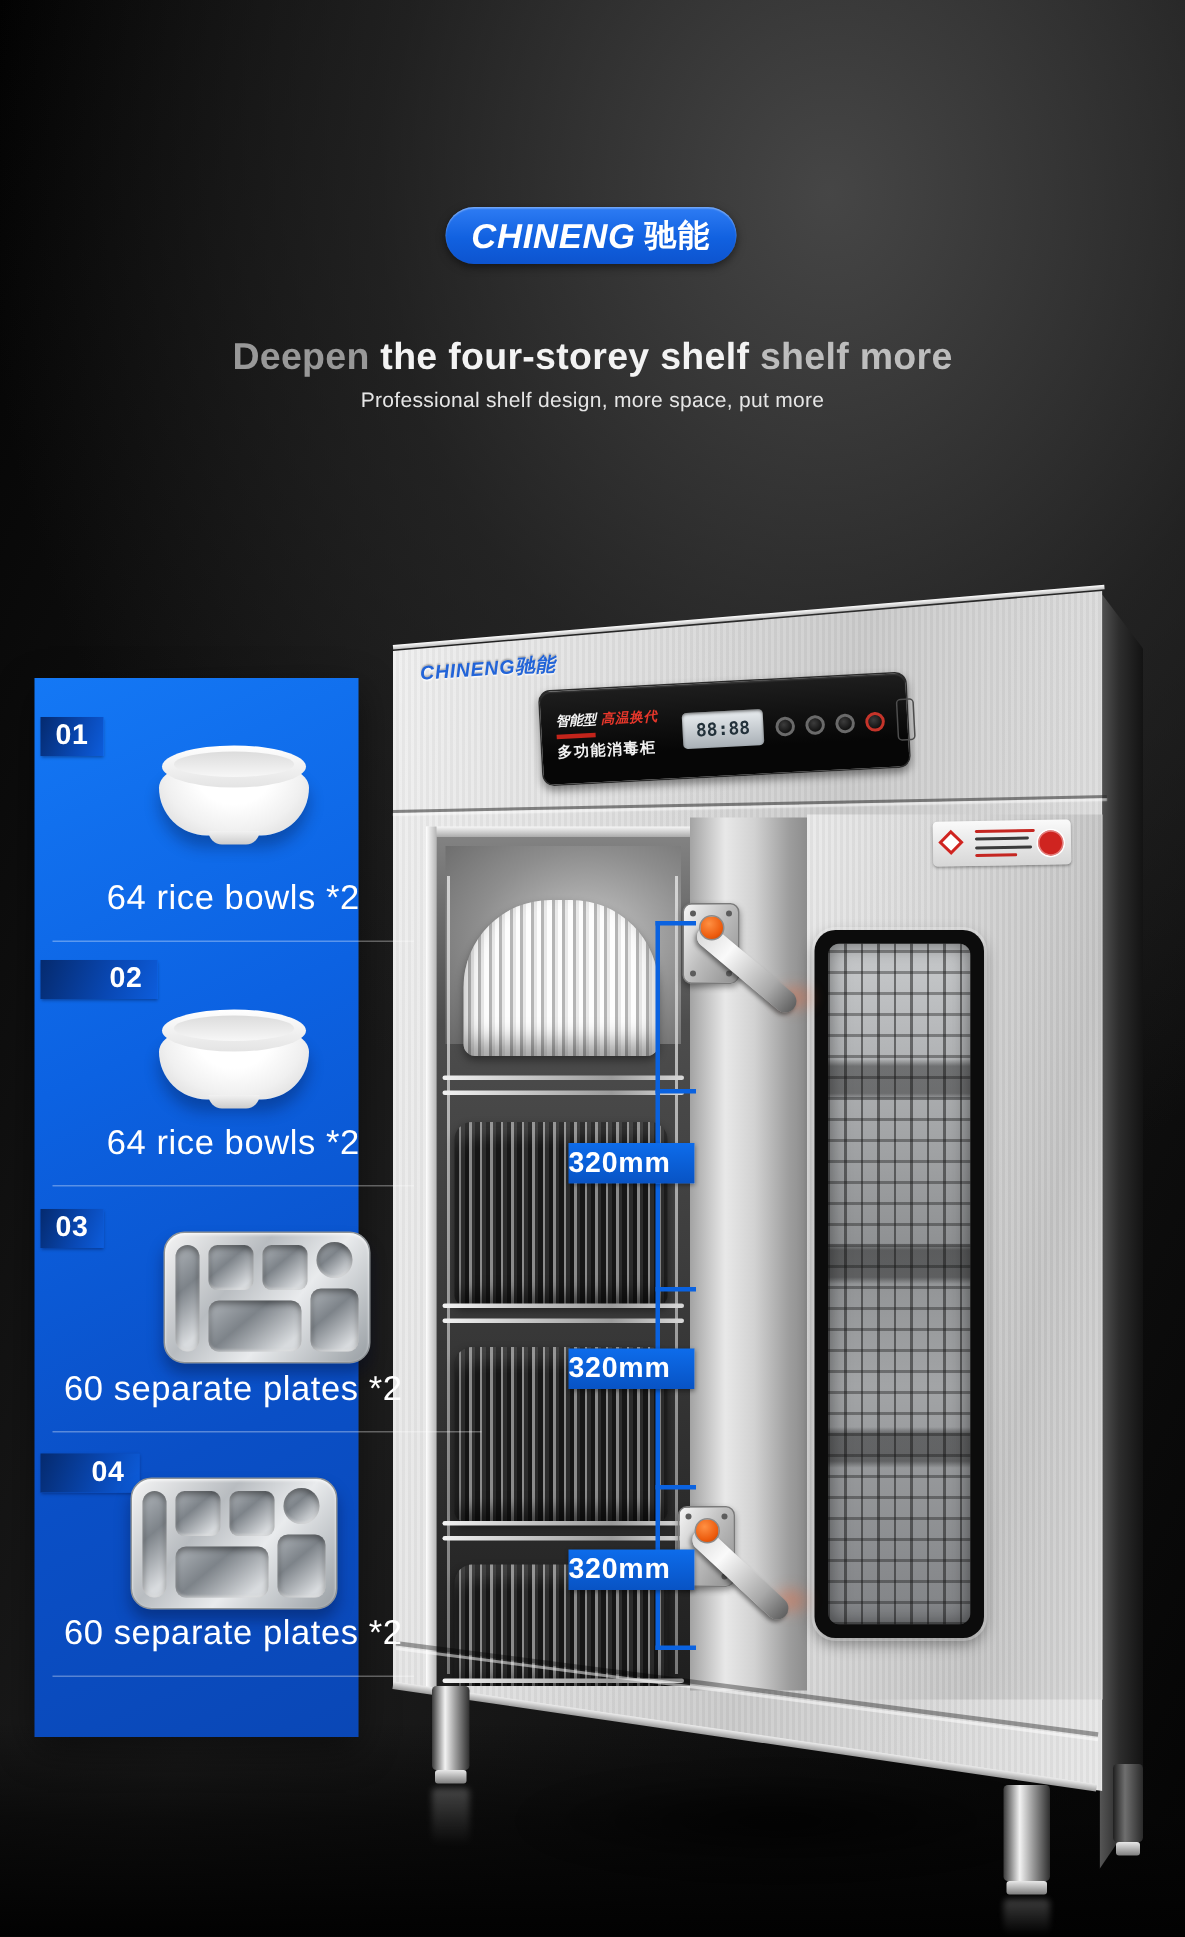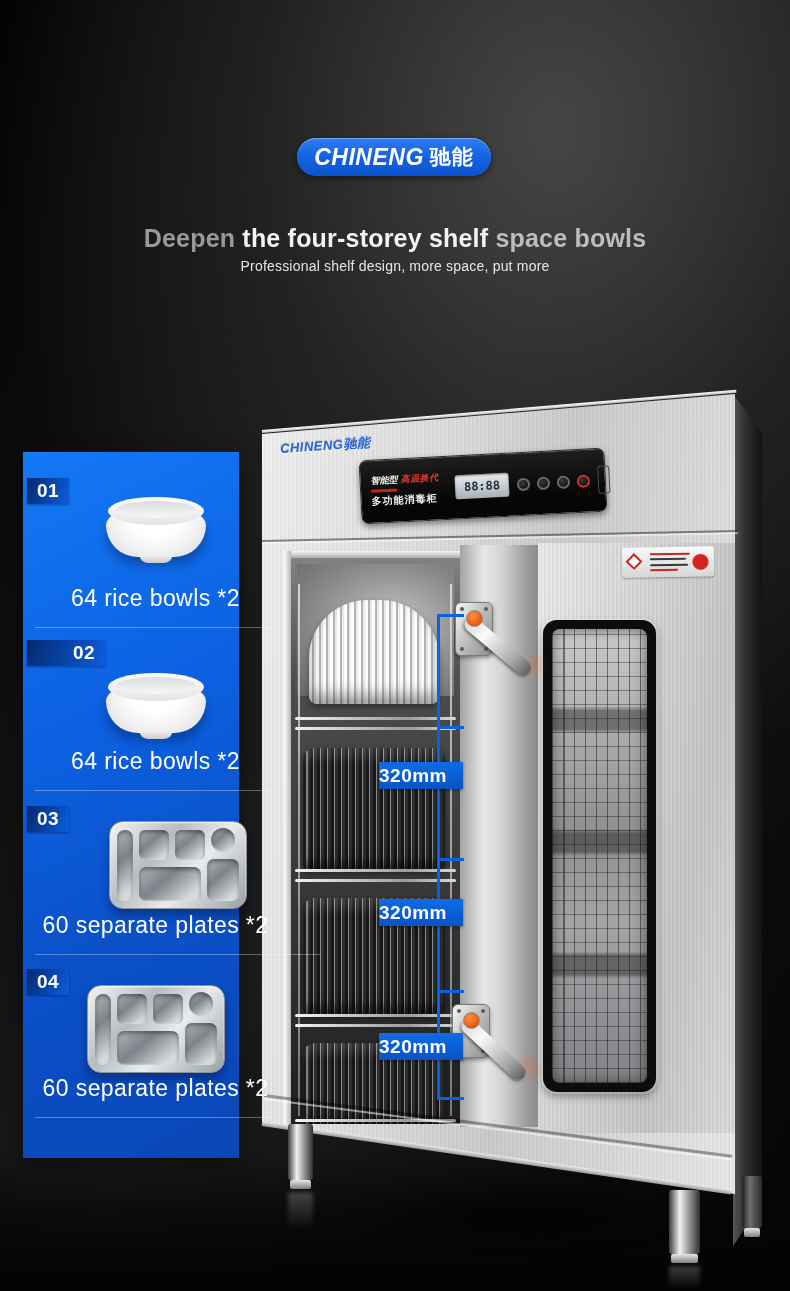--- a/index.html
+++ b/index.html
@@ -173,21 +173,21 @@
   .feature-panel{left:23px;top:452px;width:216px;height:706px;
     background:linear-gradient(155deg,#1478f5 0%,#0c62e2 35%,#0a4fc6 70%,#0a47b6 100%);
     box-shadow:0 8px 24px rgba(0,0,0,.45);}
   .feature-item{left:0;width:265px;}
   .fi1{top:0;height:176px;} .fi2{top:176px;height:163px;} .fi3{top:339px;height:164px;padding-left:45px;} .fi4{top:503px;height:163px;}
   .feature-divider{left:12px;right:12px;bottom:0;height:1px;background:rgba(255,255,255,.32);}
   .feature-badge{left:4px;width:42px;height:26px;
     background:linear-gradient(110deg,#052a6e 0%,#0948b4 60%,#0d5ddc 100%);
     color:#fff;font-size:19px;font-weight:700;text-align:center;line-height:26px;letter-spacing:.5px;
     box-shadow:0 1px 2px rgba(0,0,30,.35);}
-  .fi1 .feature-badge{top:26px;} .fi2 .feature-badge{top:12px;padding-left:36px;} .fi3 .feature-badge{top:15px;} .fi4 .feature-badge{top:14px;}
+  .fi1 .feature-badge{top:26px;} .fi2 .feature-badge{top:12px;padding-left:36px;} .fi3 .feature-badge{top:15px;} .fi4 .feature-badge{top:14px;padding-left:24px;}
   .feature-label{left:0;bottom:16px;width:265px;text-align:center;color:#fff;font-size:23px;font-weight:400;letter-spacing:.4px;}
   .feature-img{left:50%;transform:translateX(-50%);}
 
   
   .bowl{top:45px;width:100px;height:66px;}
   .bowl-body{left:0;top:10px;width:100px;height:50px;
     border-radius:50px 50px 42px 42px / 24px 24px 42px 42px;
     background:radial-gradient(ellipse at 50% 18%,#ffffff 35%,#f0f0f0 65%,#d4d4d4 100%);
     box-shadow:0 8px 10px rgba(0,10,40,.3);}
   .bowl-rim{left:2px;top:0;width:96px;height:28px;border-radius:50%;
@@ -213,21 +213,21 @@
 </head>
 <body>
 
 <div class="stage">
 
   <div class="a logo-pill">
     <span class="logo-en">CHINENG</span>
     <span class="logo-cn">驰能</span>
   </div>
   <div class="a headline">
-    <span class="tp1">Deepen </span><span class="tp2">the four-storey shelf </span><span class="tp3">space bowls</span>
+    <span class="tp1">Deepen </span><span class="tp2">the four-storey shelf </span><span class="tp3">shelf more</span>
   </div>
   <div class="a subhead">Professional shelf design, more space, put more</div>
 
   <div class="a floor"></div>
   <div class="a cab-shadow"></div>
 
   <div class="a cab-side"></div>
   <div class="a cab-front"></div>
   <div class="a cab-top-edge"></div>
   <div class="a emboss-logo">CHINENG驰能</div>

